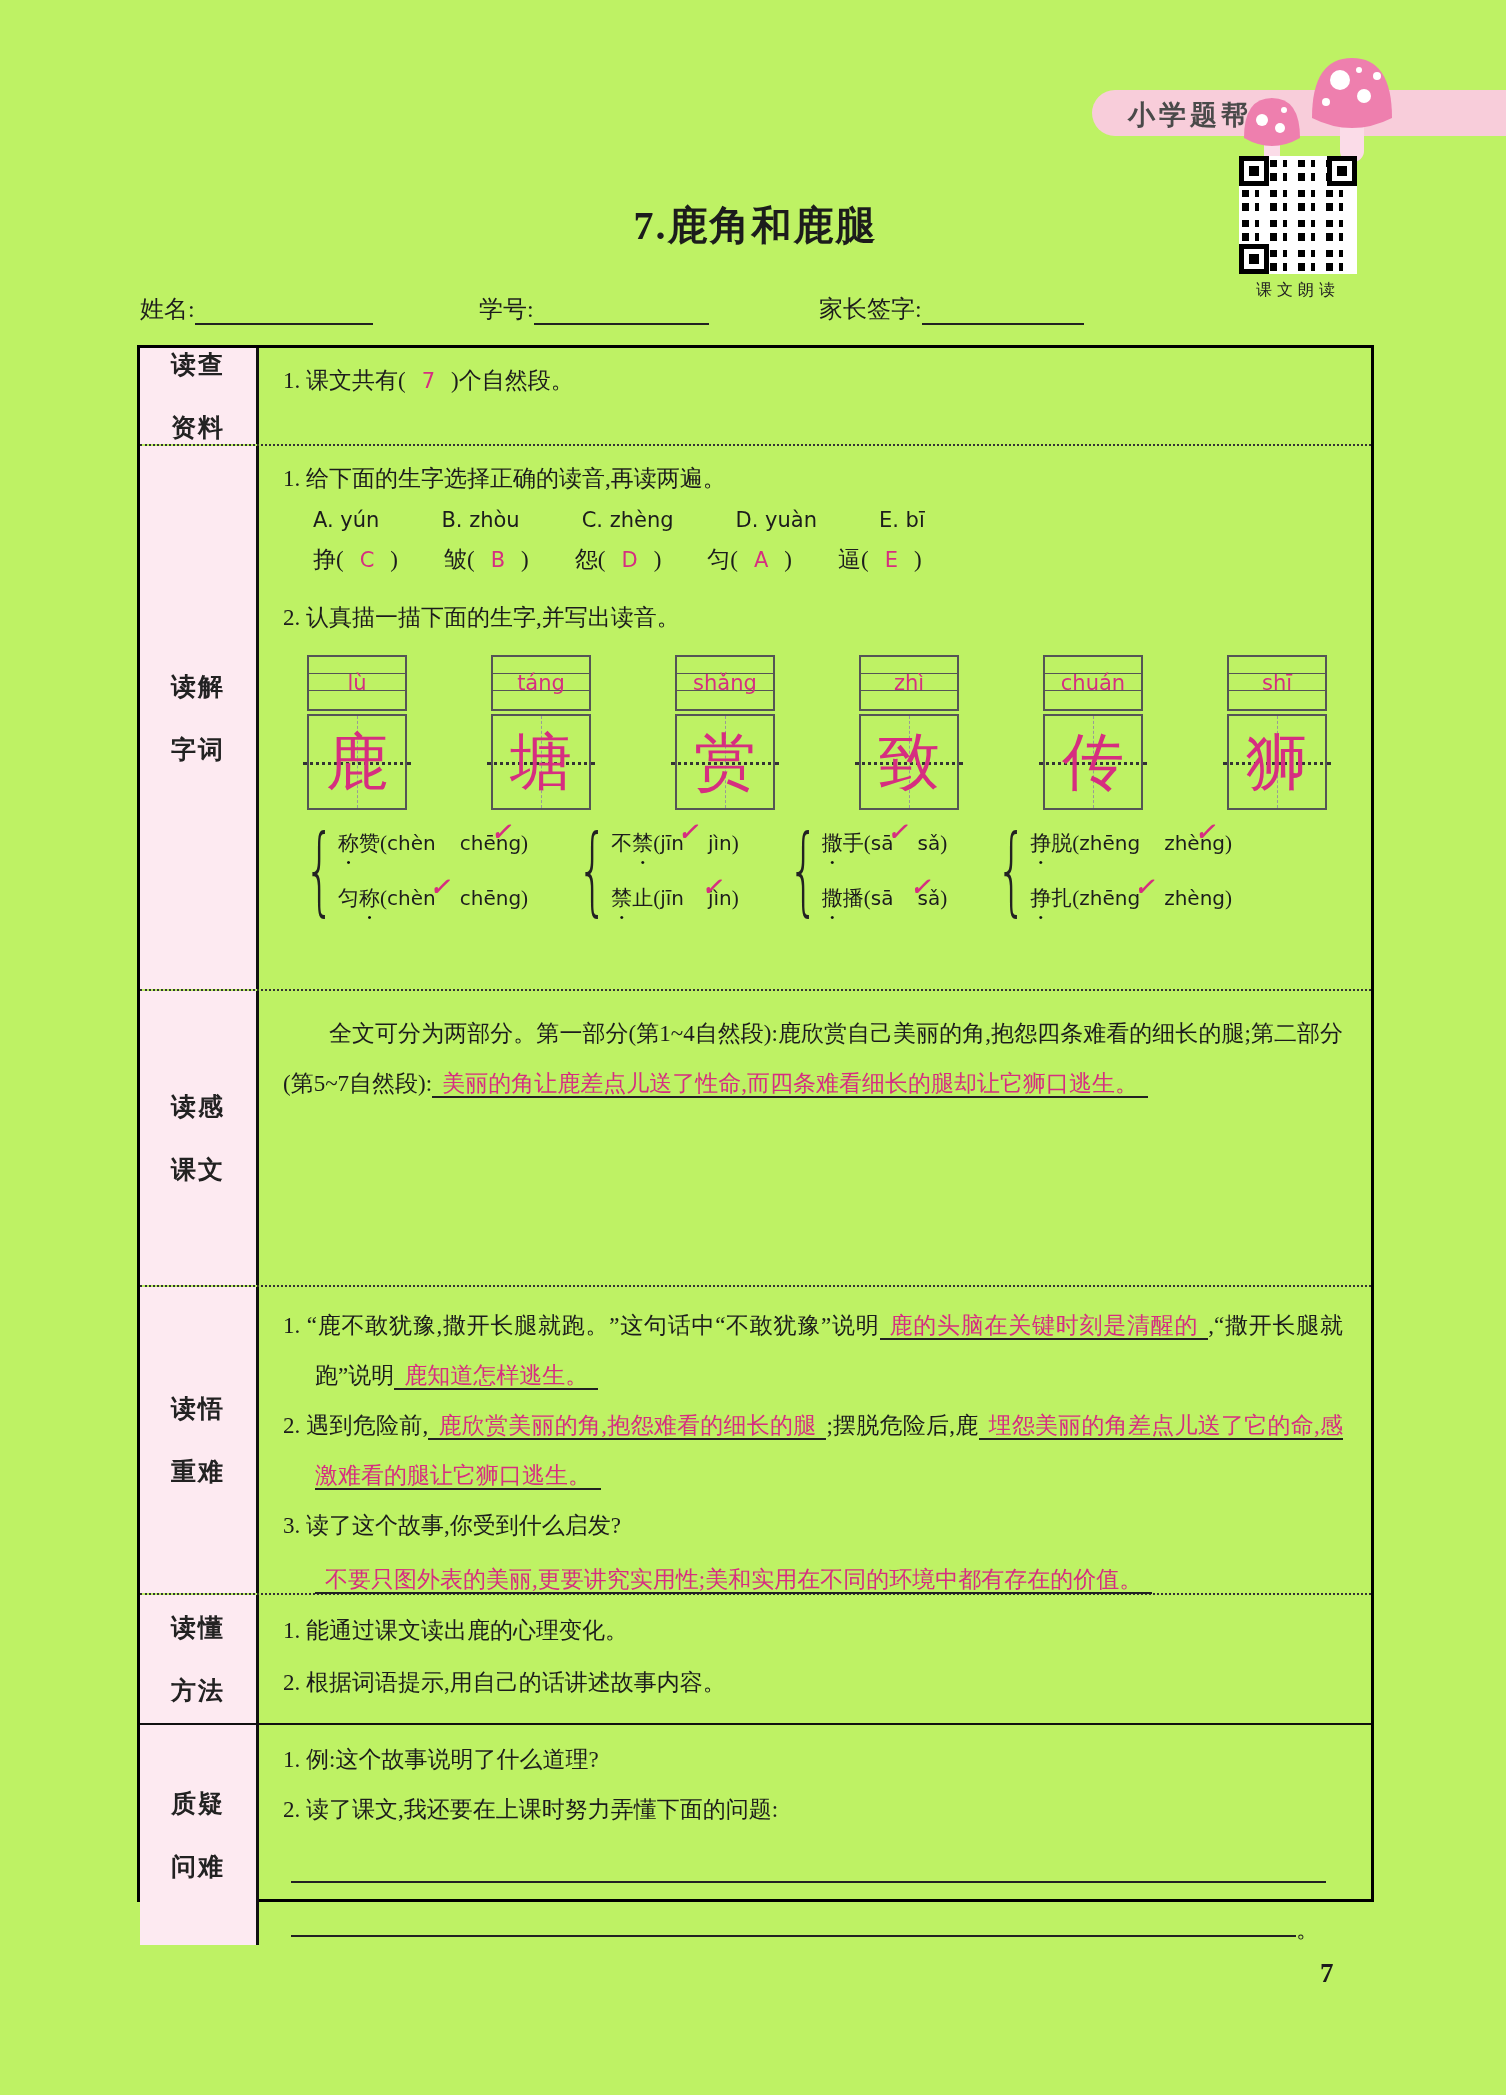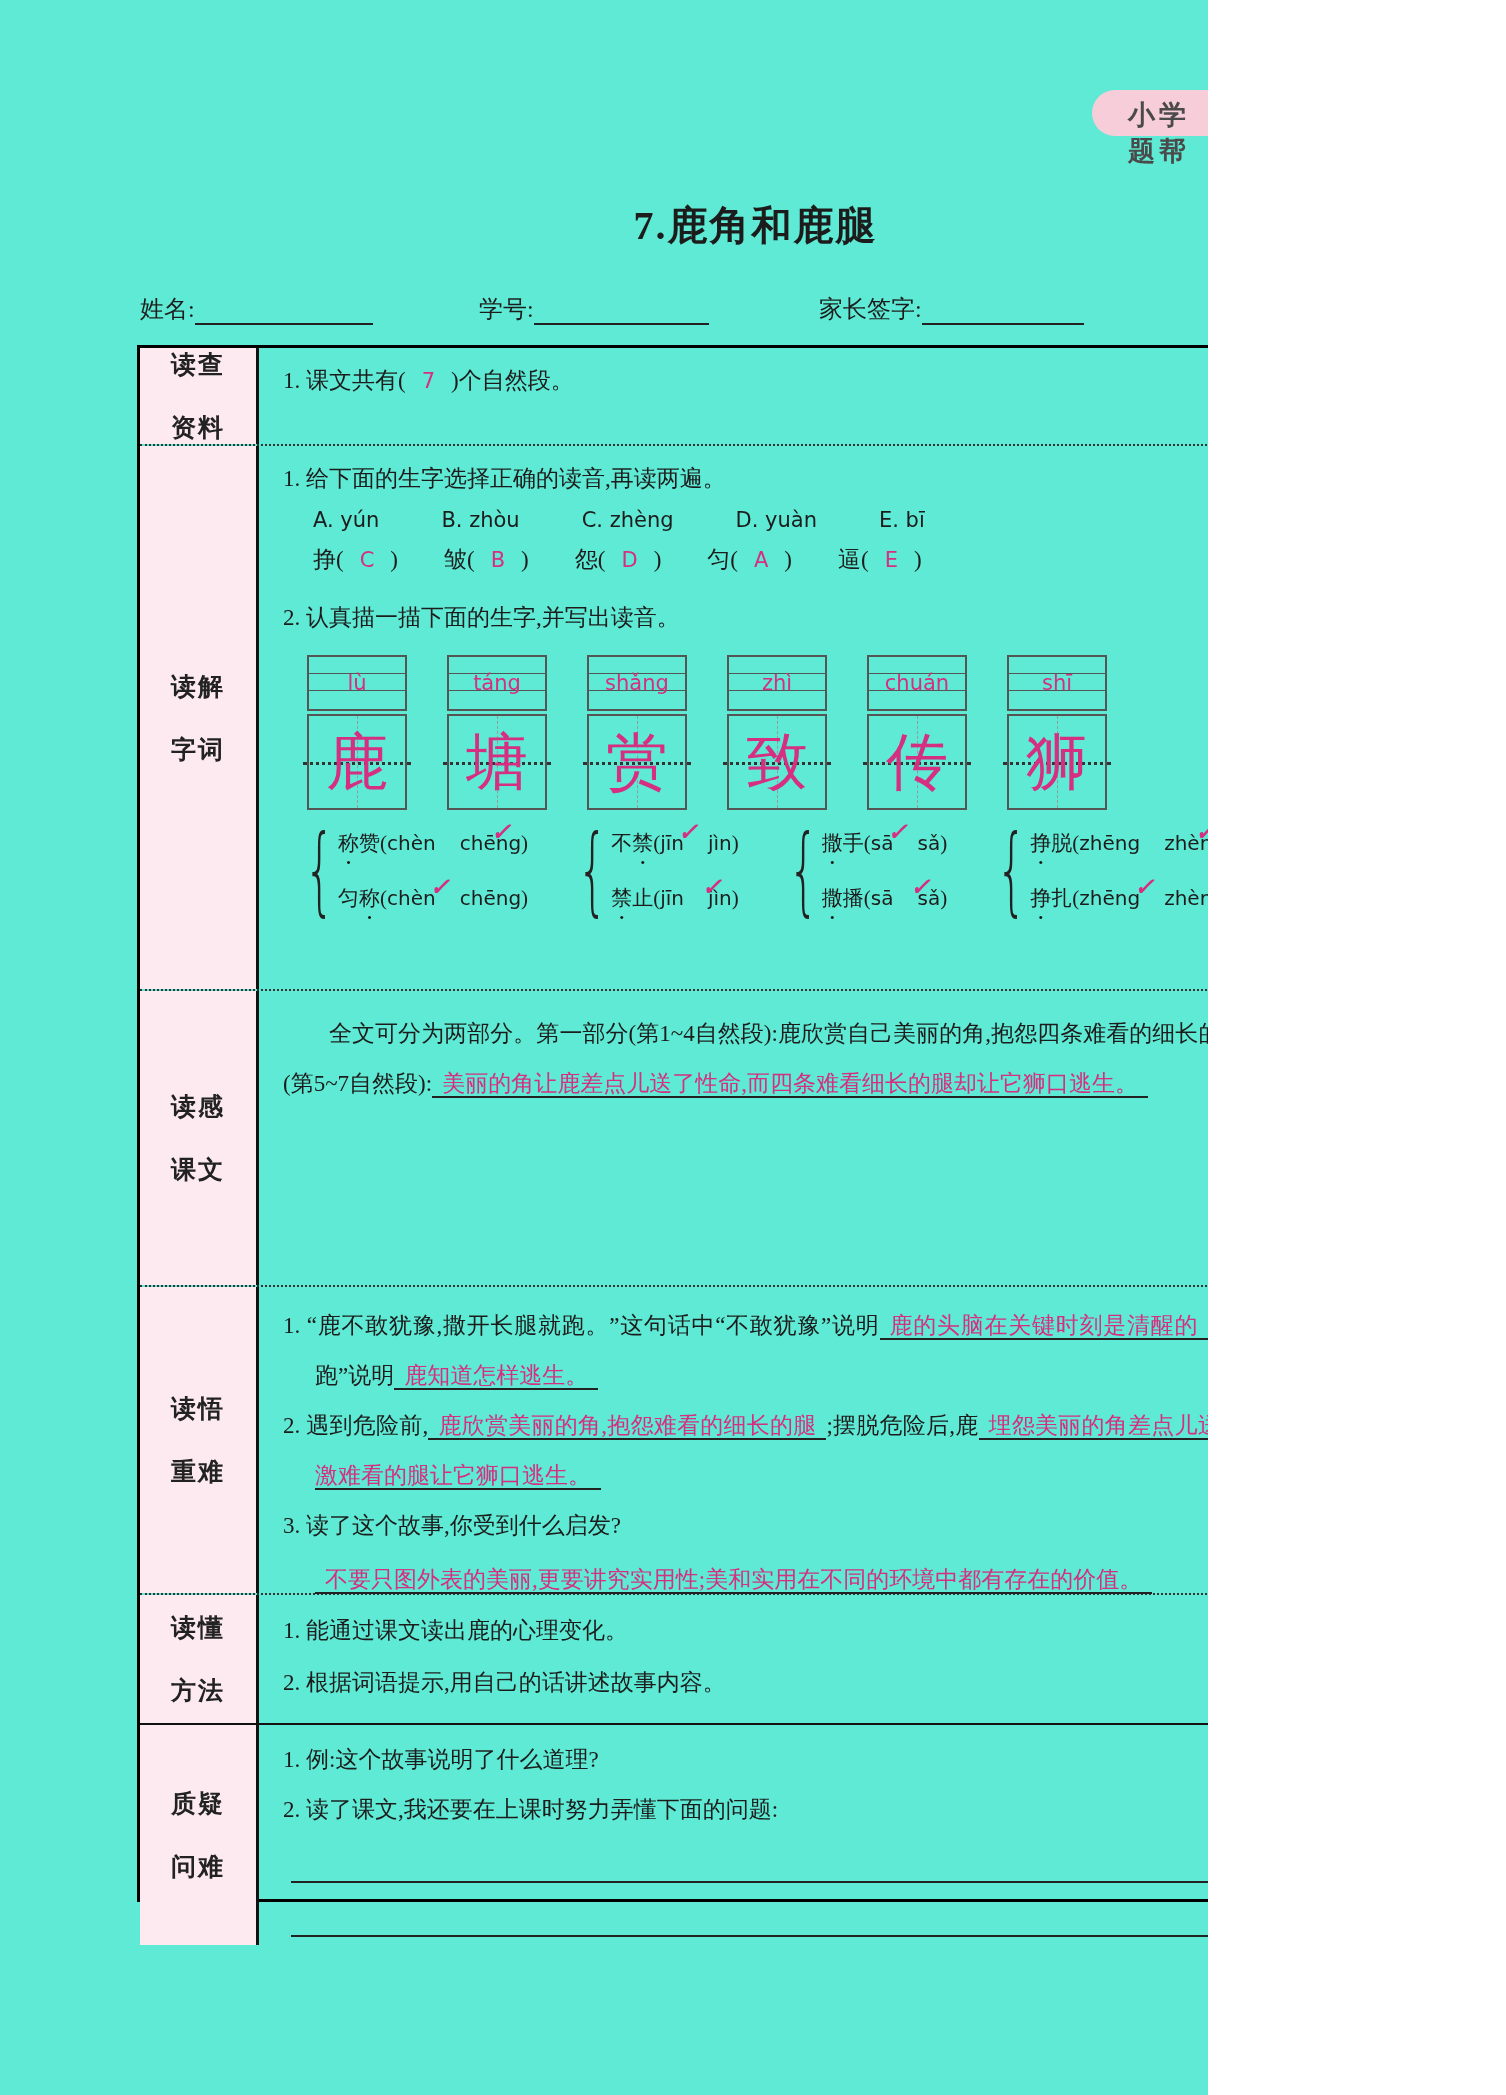--- a/index.html
+++ b/index.html
@@ -5,21 +5,21 @@
   :root{
     --pink:#d62e80;
     --panel:#fdeaf1;
     --bar:#f8cdda;
     --mush:#ee7fae;
     --ink:#1c1c1c;
   }
   *{margin:0;padding:0;box-sizing:border-box;}
   body{background:#fff;}
   .page{
-    position:relative;width:1208px;height:2095px;background:#5eead4;
+    position:relative;width:1506px;height:2095px;background:#bef264;
     font-family:"Liberation Serif","DejaVu Serif",serif;color:var(--ink);
     overflow:hidden;
   }
   
   .brand-bar{position:absolute;left:1092px;top:90px;width:414px;height:46px;
     background:var(--bar);border-radius:23px 0 0 23px;}
   .brand-text{position:absolute;left:1128px;top:97px;font-size:27px;color:#4a4a4a;
     font-weight:bold;letter-spacing:4px;font-family:"Liberation Sans",sans-serif;}
   .mushrooms{position:absolute;left:1232px;top:40px;}
   
@@ -53,21 +53,21 @@
     display:flex;flex-direction:column;align-items:center;justify-content:center;gap:30px;
     font-size:25px;font-weight:bold;letter-spacing:2px;color:#222;}
   .content-cell{flex:1 1 auto;min-width:0;}
   .c-pad{padding:10px 34px 0 24px;font-size:23px;}
   .line{line-height:46px;}
   
   .opts-row{display:flex;gap:62px;margin:6px 0 0 30px;
     font-family:"DejaVu Sans","Liberation Sans",sans-serif;font-size:21px;}
   .match-row{display:flex;gap:46px;margin:12px 0 0 30px;font-size:23px;}
   .letter{color:var(--pink);padding:0 16px;font-family:"DejaVu Sans",sans-serif;font-size:21px;}
-  .trace-row{display:flex;gap:40px;margin:14px 0 0 24px;}
+  .trace-row{display:flex;gap:84px;margin:14px 0 0 24px;}
   .trace-box{width:100px;}
   .py-grid{position:relative;height:56px;border:2px solid #555;}
   .py-grid::before,.py-grid::after{content:"";position:absolute;left:0;right:0;border-top:1.5px solid #555;}
   .py-grid::before{top:31%;} .py-grid::after{top:64%;}
   .py-text{position:absolute;left:0;right:0;top:0;bottom:0;display:flex;align-items:center;justify-content:center;
     color:var(--pink);font-family:"DejaVu Sans",sans-serif;font-size:21px;z-index:2;}
   .char-cell{position:relative;height:96px;border:2px solid #555;margin-top:3px;
     display:flex;align-items:center;justify-content:center;}
   .char-cell::before{content:"";position:absolute;top:0;bottom:0;left:50%;border-left:1.5px dashed #999;}
   .char-cell::after{content:"";position:absolute;left:-6px;right:-6px;top:50%;border-top:3px dotted #333;}

